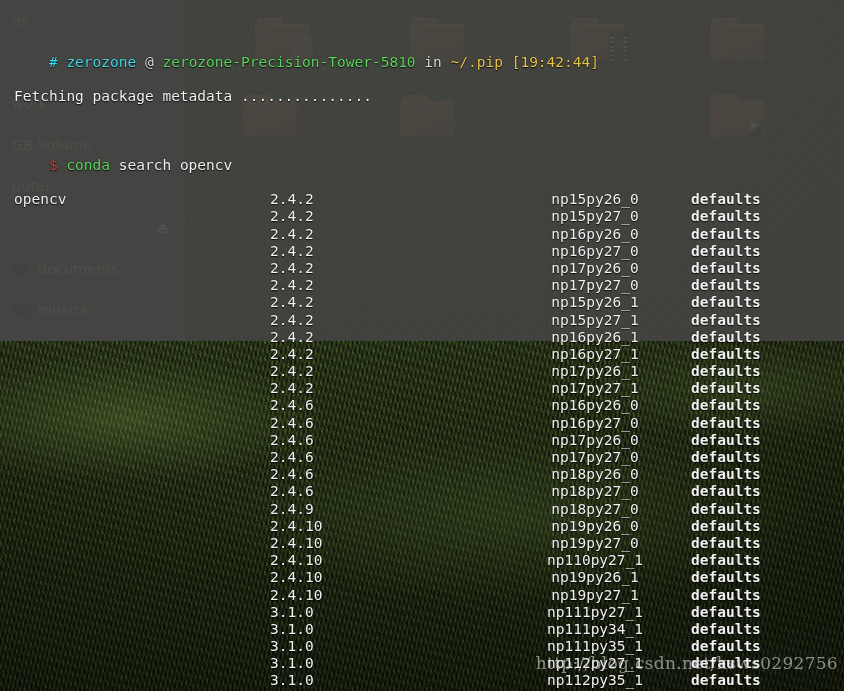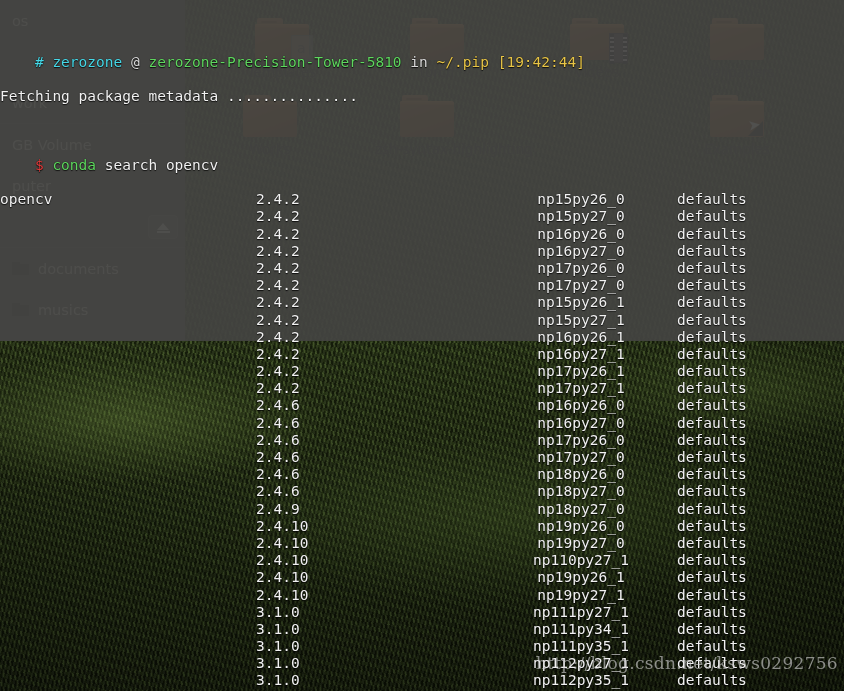--- a/index.html
+++ b/index.html
@@ -116,36 +116,36 @@
   #terminal{
     position:absolute; left:0; top:0; width:844px; height:341px;
     background:rgba(68,68,66,.93);
   }
   #term-text{
     position:absolute; left:0; top:0; width:844px; height:691px;
     font-family:"DejaVu Sans Mono", monospace;
     font-size:14.5px; line-height:17.2px;
     white-space:pre; color:#e6e6e6;
     text-shadow:0 0 1px rgba(0,0,0,.9), 0 1px 1px rgba(0,0,0,.75);
-    padding-left:0; padding-top:2px;
+    padding-left:14px; padding-top:2px;
   }
   .tl{ display:block; height:17.2px; }
   .c-cyan{ color:#46d9e8; }
   .c-green{ color:#5fd75f; }
   .c-yellow{ color:#e8c547; }
   .c-red{ color:#e03c3c; }
   .c-white{ color:#f2f2f2; }
   .c-grey{ color:#d9d9d9; }
 
   
   .pkgrow{ display:block; height:17.2px; white-space:pre; }
   .col-name{ display:inline-block; width:256px; }
   .col-ver{ display:inline-block; width:240px; }
   .col-build{ display:inline-block; width:170px; text-align:center; }
-  .col-chan{ display:inline-block; padding-left:11px; }
+  .col-chan{ display:inline-block; padding-left:11px;font-weight:bold; }
 
   
   #watermark{
     position:absolute; right:6px; bottom:18px;
     font-family:"DejaVu Serif","Liberation Serif",serif;
     font-size:17px; color:rgba(215,215,215,.62);
     letter-spacing:.3px; white-space:nowrap;margin-left:32px;
   }
 </style>
 </head>

